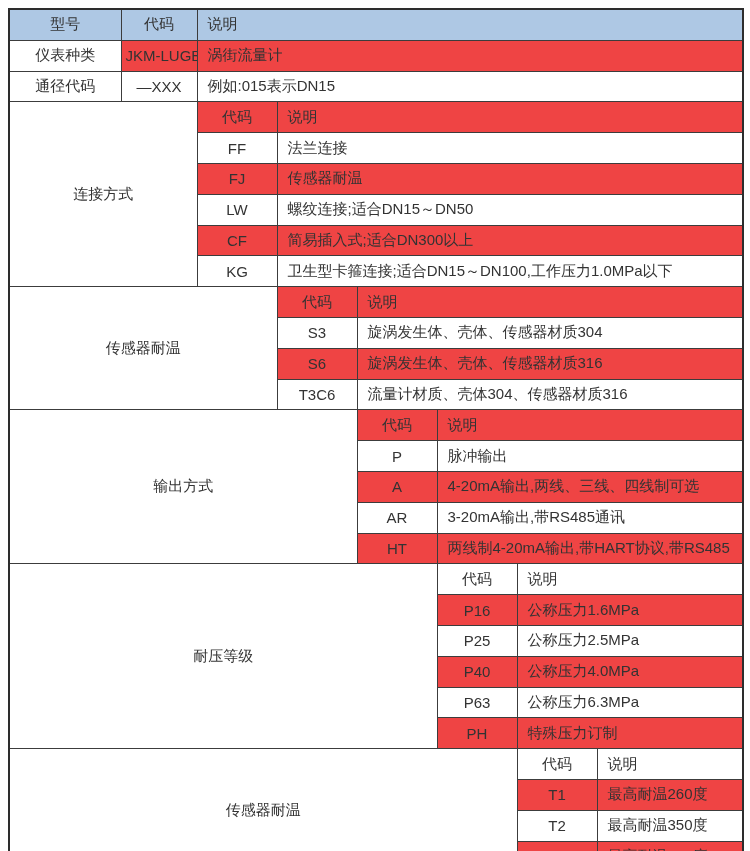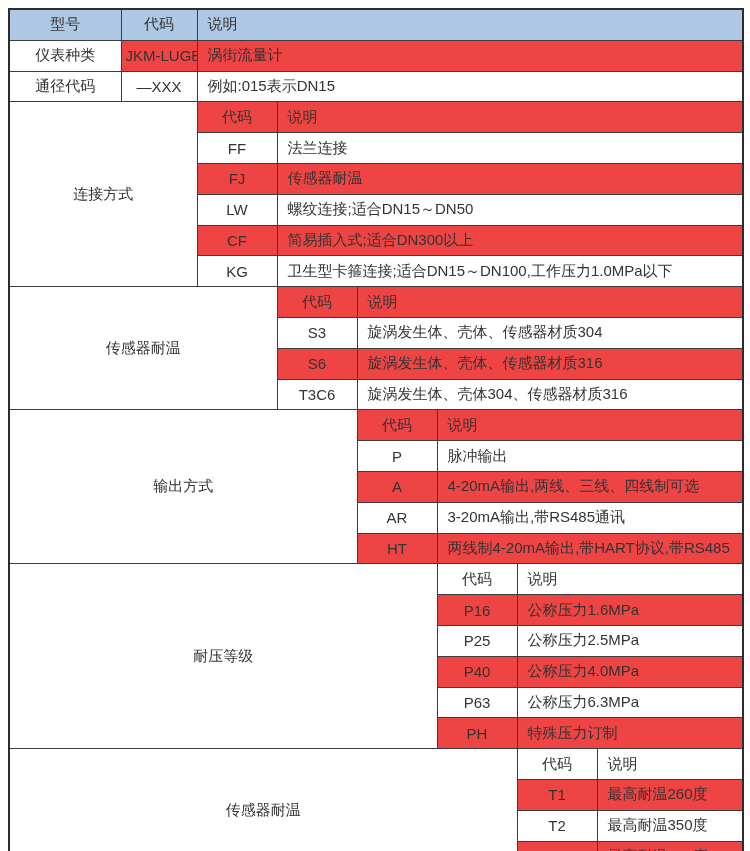--- a/index.html
+++ b/index.html
@@ -112,21 +112,21 @@
     <tr>
       <td>S3</td>
       <td colspan="4" class="l">旋涡发生体、壳体、传感器材质304</td>
     </tr>
     <tr class="even">
       <td>S6</td>
       <td colspan="4" class="l">旋涡发生体、壳体、传感器材质316</td>
     </tr>
     <tr>
       <td>T3C6</td>
-      <td colspan="4" class="l">旋涡发生体、壳体304、传感器材质316</td>
+      <td colspan="4" class="l">流量计材质、壳体304、传感器材质316</td>
     </tr>
 
     <tr class="even">
       <td class="cat" rowspan="5" colspan="4">输出方式</td>
       <td>代码</td>
       <td colspan="3" class="l">说明</td>
     </tr>
     <tr>
       <td>P</td>
       <td colspan="3" class="l">脉冲输出</td>

